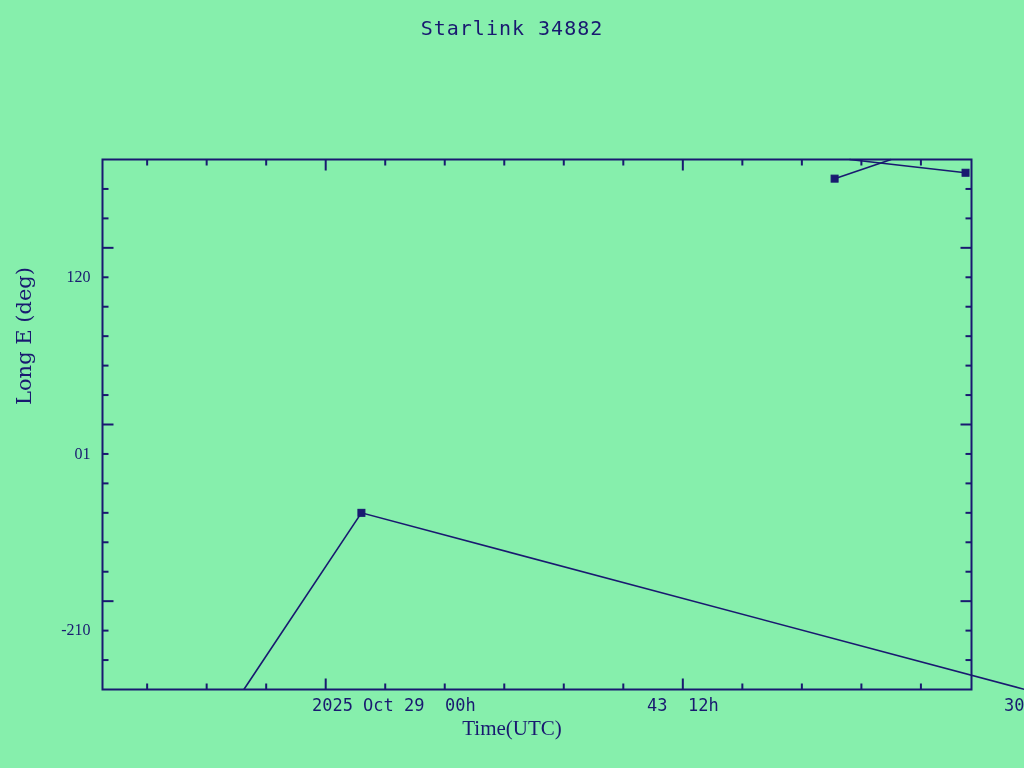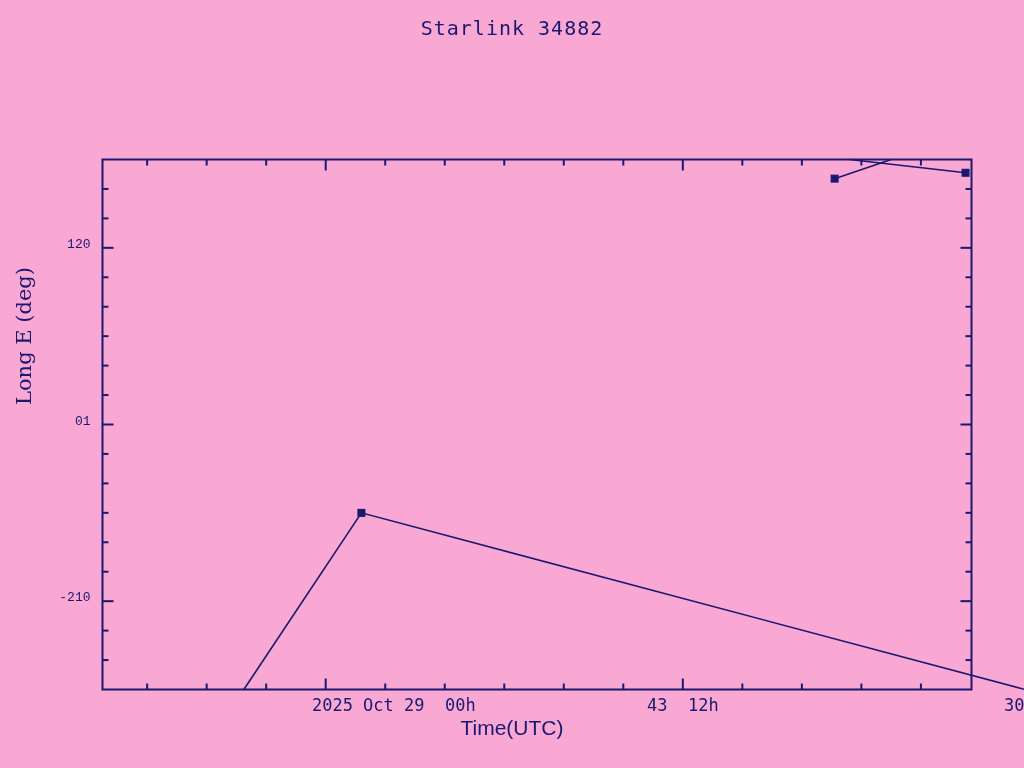--- a/index.html
+++ b/index.html
@@ -11,21 +11,21 @@
   body {
     width: 1024px;
     height: 768px;
     overflow: hidden;
     font-family: "DejaVu Serif", serif;
   }
   #plot-root {
     position: relative;
     width: 1024px;
     height: 768px;
-    background: #f9a8d4;
+    background: #86efac;
   }
   .chart-title {
     position: absolute;
     left: 0;
     top: 16px;
     width: 1024px;
     text-align: center;
     font-family: "DejaVu Sans Mono", monospace;
     font-size: 20px;
     letter-spacing: 1px;
@@ -36,45 +36,46 @@
     position: absolute;
     left: 0;
     top: 0;
   }
   .axis-title-x {
     position: absolute;
     left: 0;
     top: 716px;
     width: 1024px;
     text-align: center;
-    font-family: Liberation Sans, sans-serif;
+    font-family: Liberation Serif, serif;
     font-size: 21px;
     color: #191970;
     white-space: pre;
   }
   .axis-title-y {
     position: absolute;
     left: -86px;
     top: 324px;
     width: 220px;
     text-align: center;
     transform: rotate(-90deg);
     transform-origin: 50% 50%;
     font-family: "DejaVu Serif", serif;
     font-size: 21px;
     color: #191970;
     white-space: pre;
   }
   .tick-label-y {
     position: absolute;
     text-align: right;
-    font-family: Liberation Mono, monospace;
-    font-size: 13px;
+    font-family: Liberation Serif, serif;
+    font-size: 16px;
     color: #191970;
     white-space: pre;
+    margin-top: 31px;
   }
   .tick-label-x {
     position: absolute;
     text-align: center;
     font-family: "DejaVu Sans Mono", monospace;
     font-size: 17px;
     color: #191970;
     white-space: pre;
   }
 </style>

